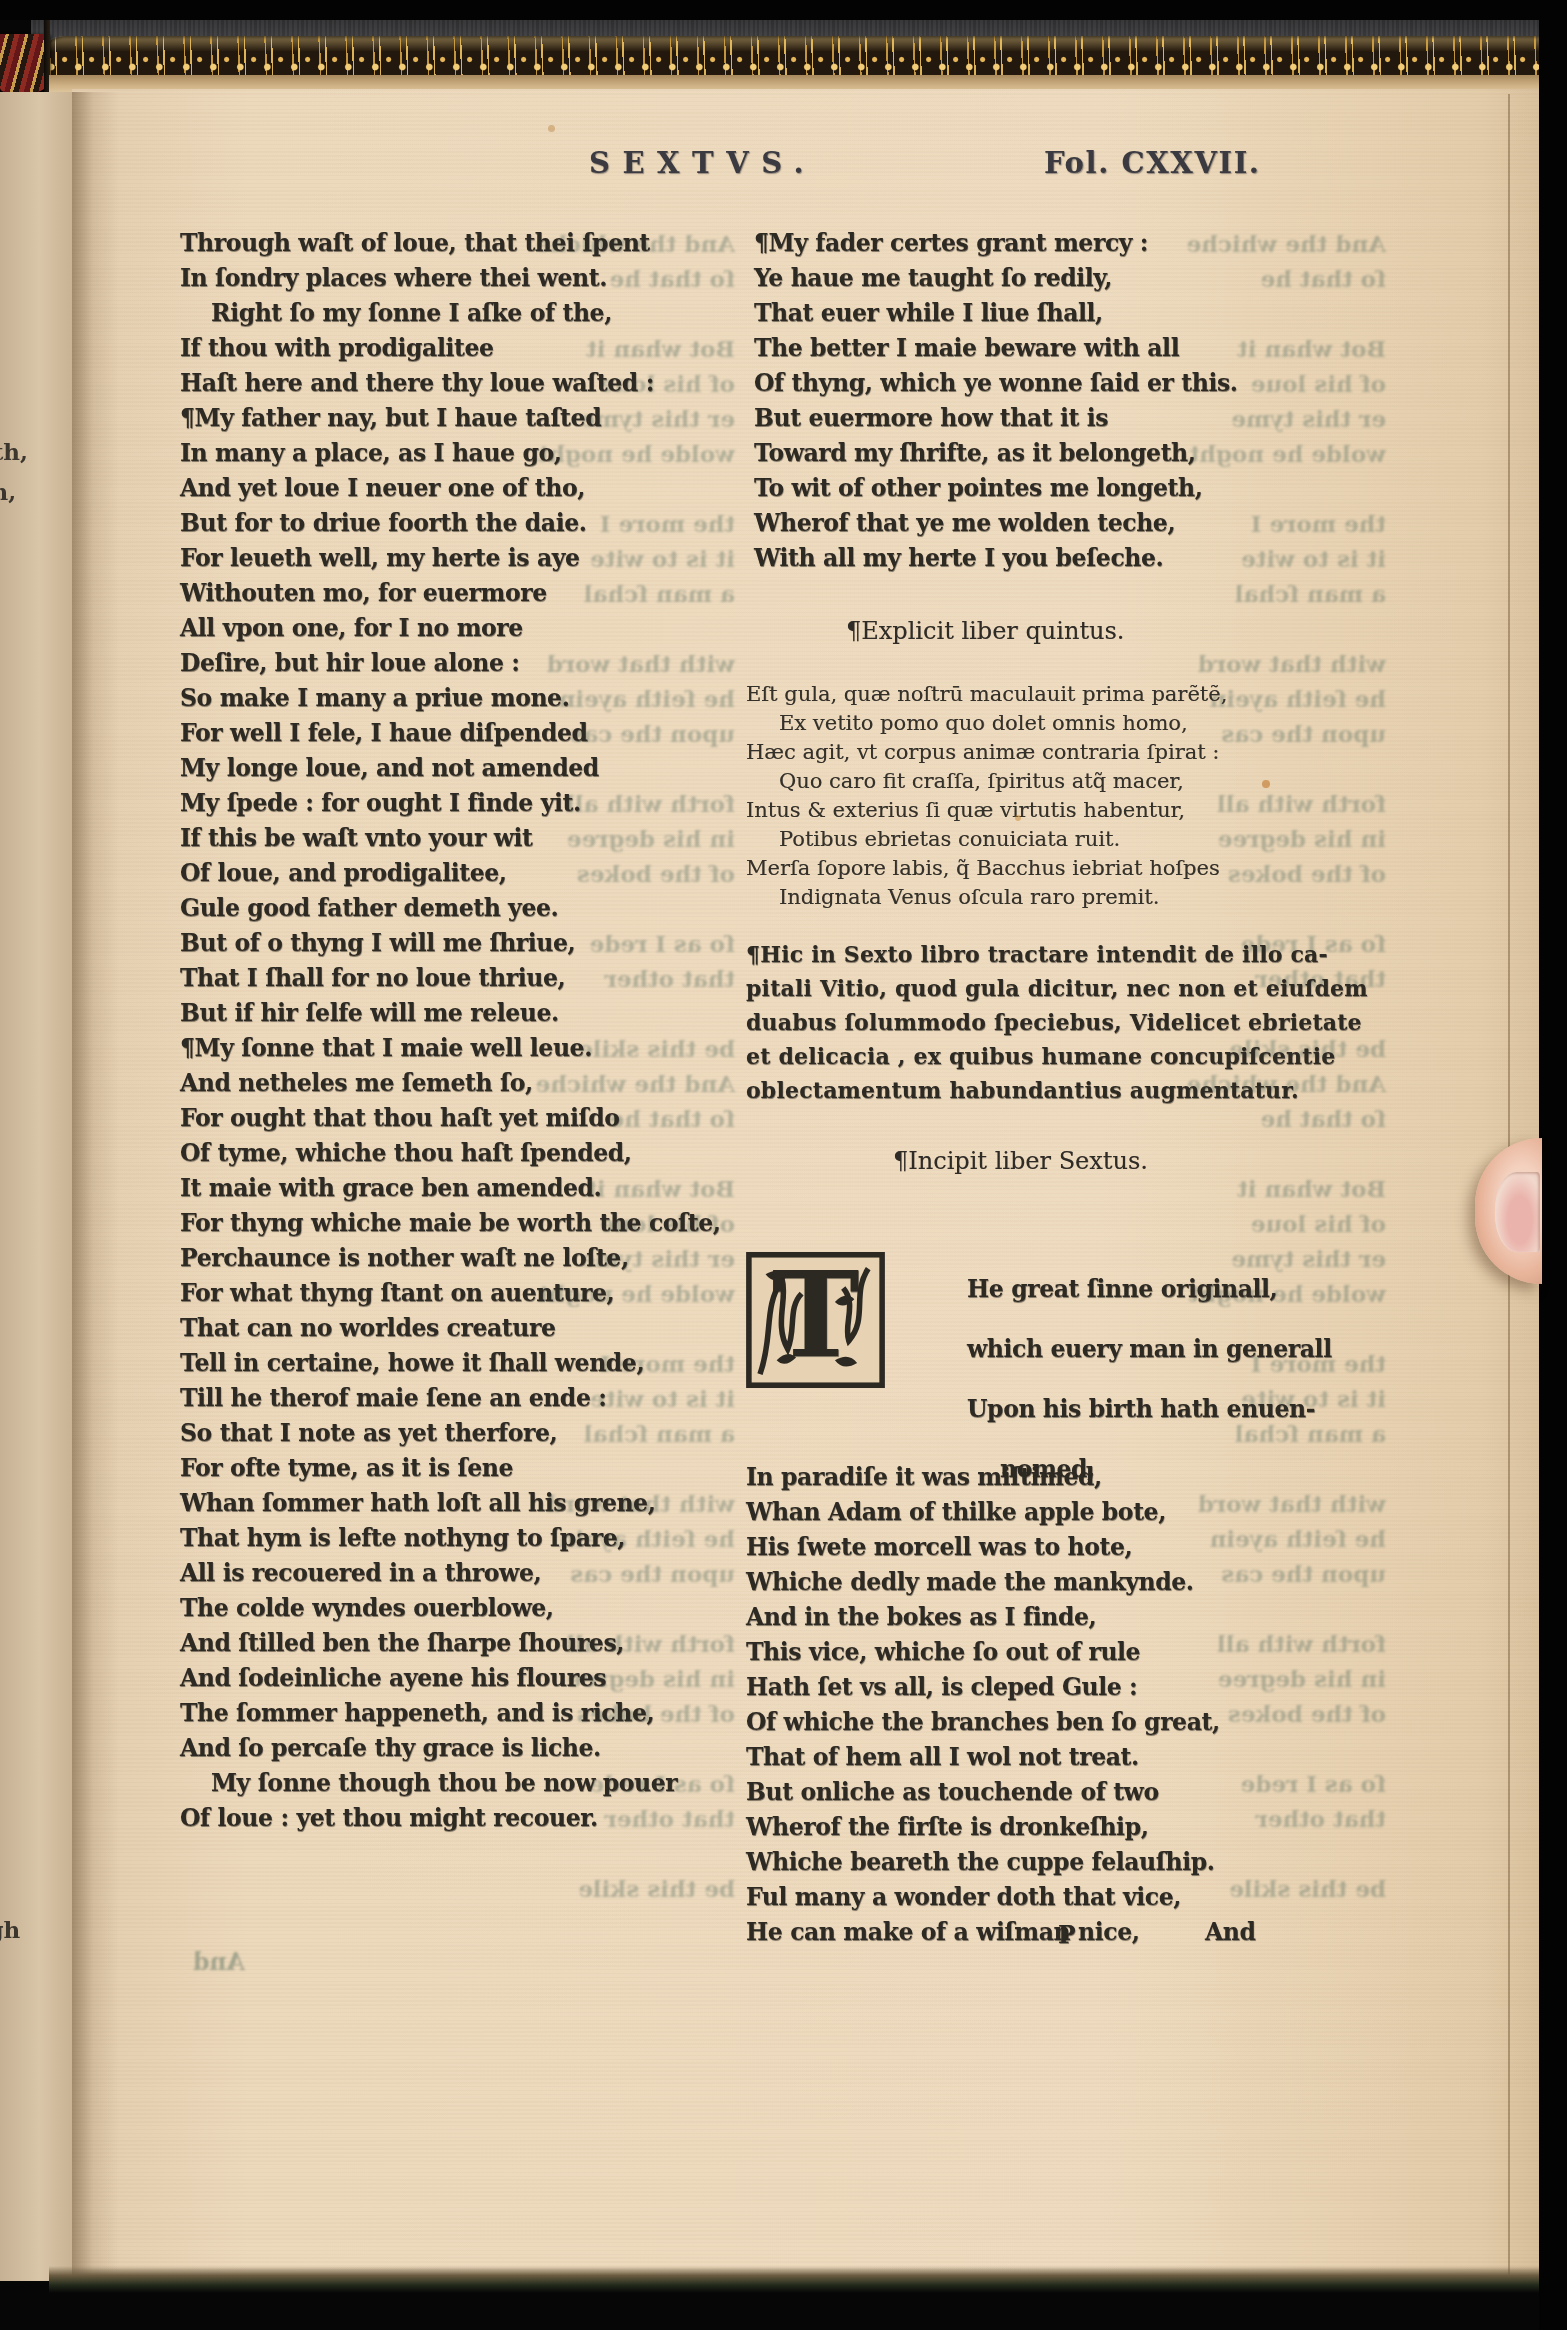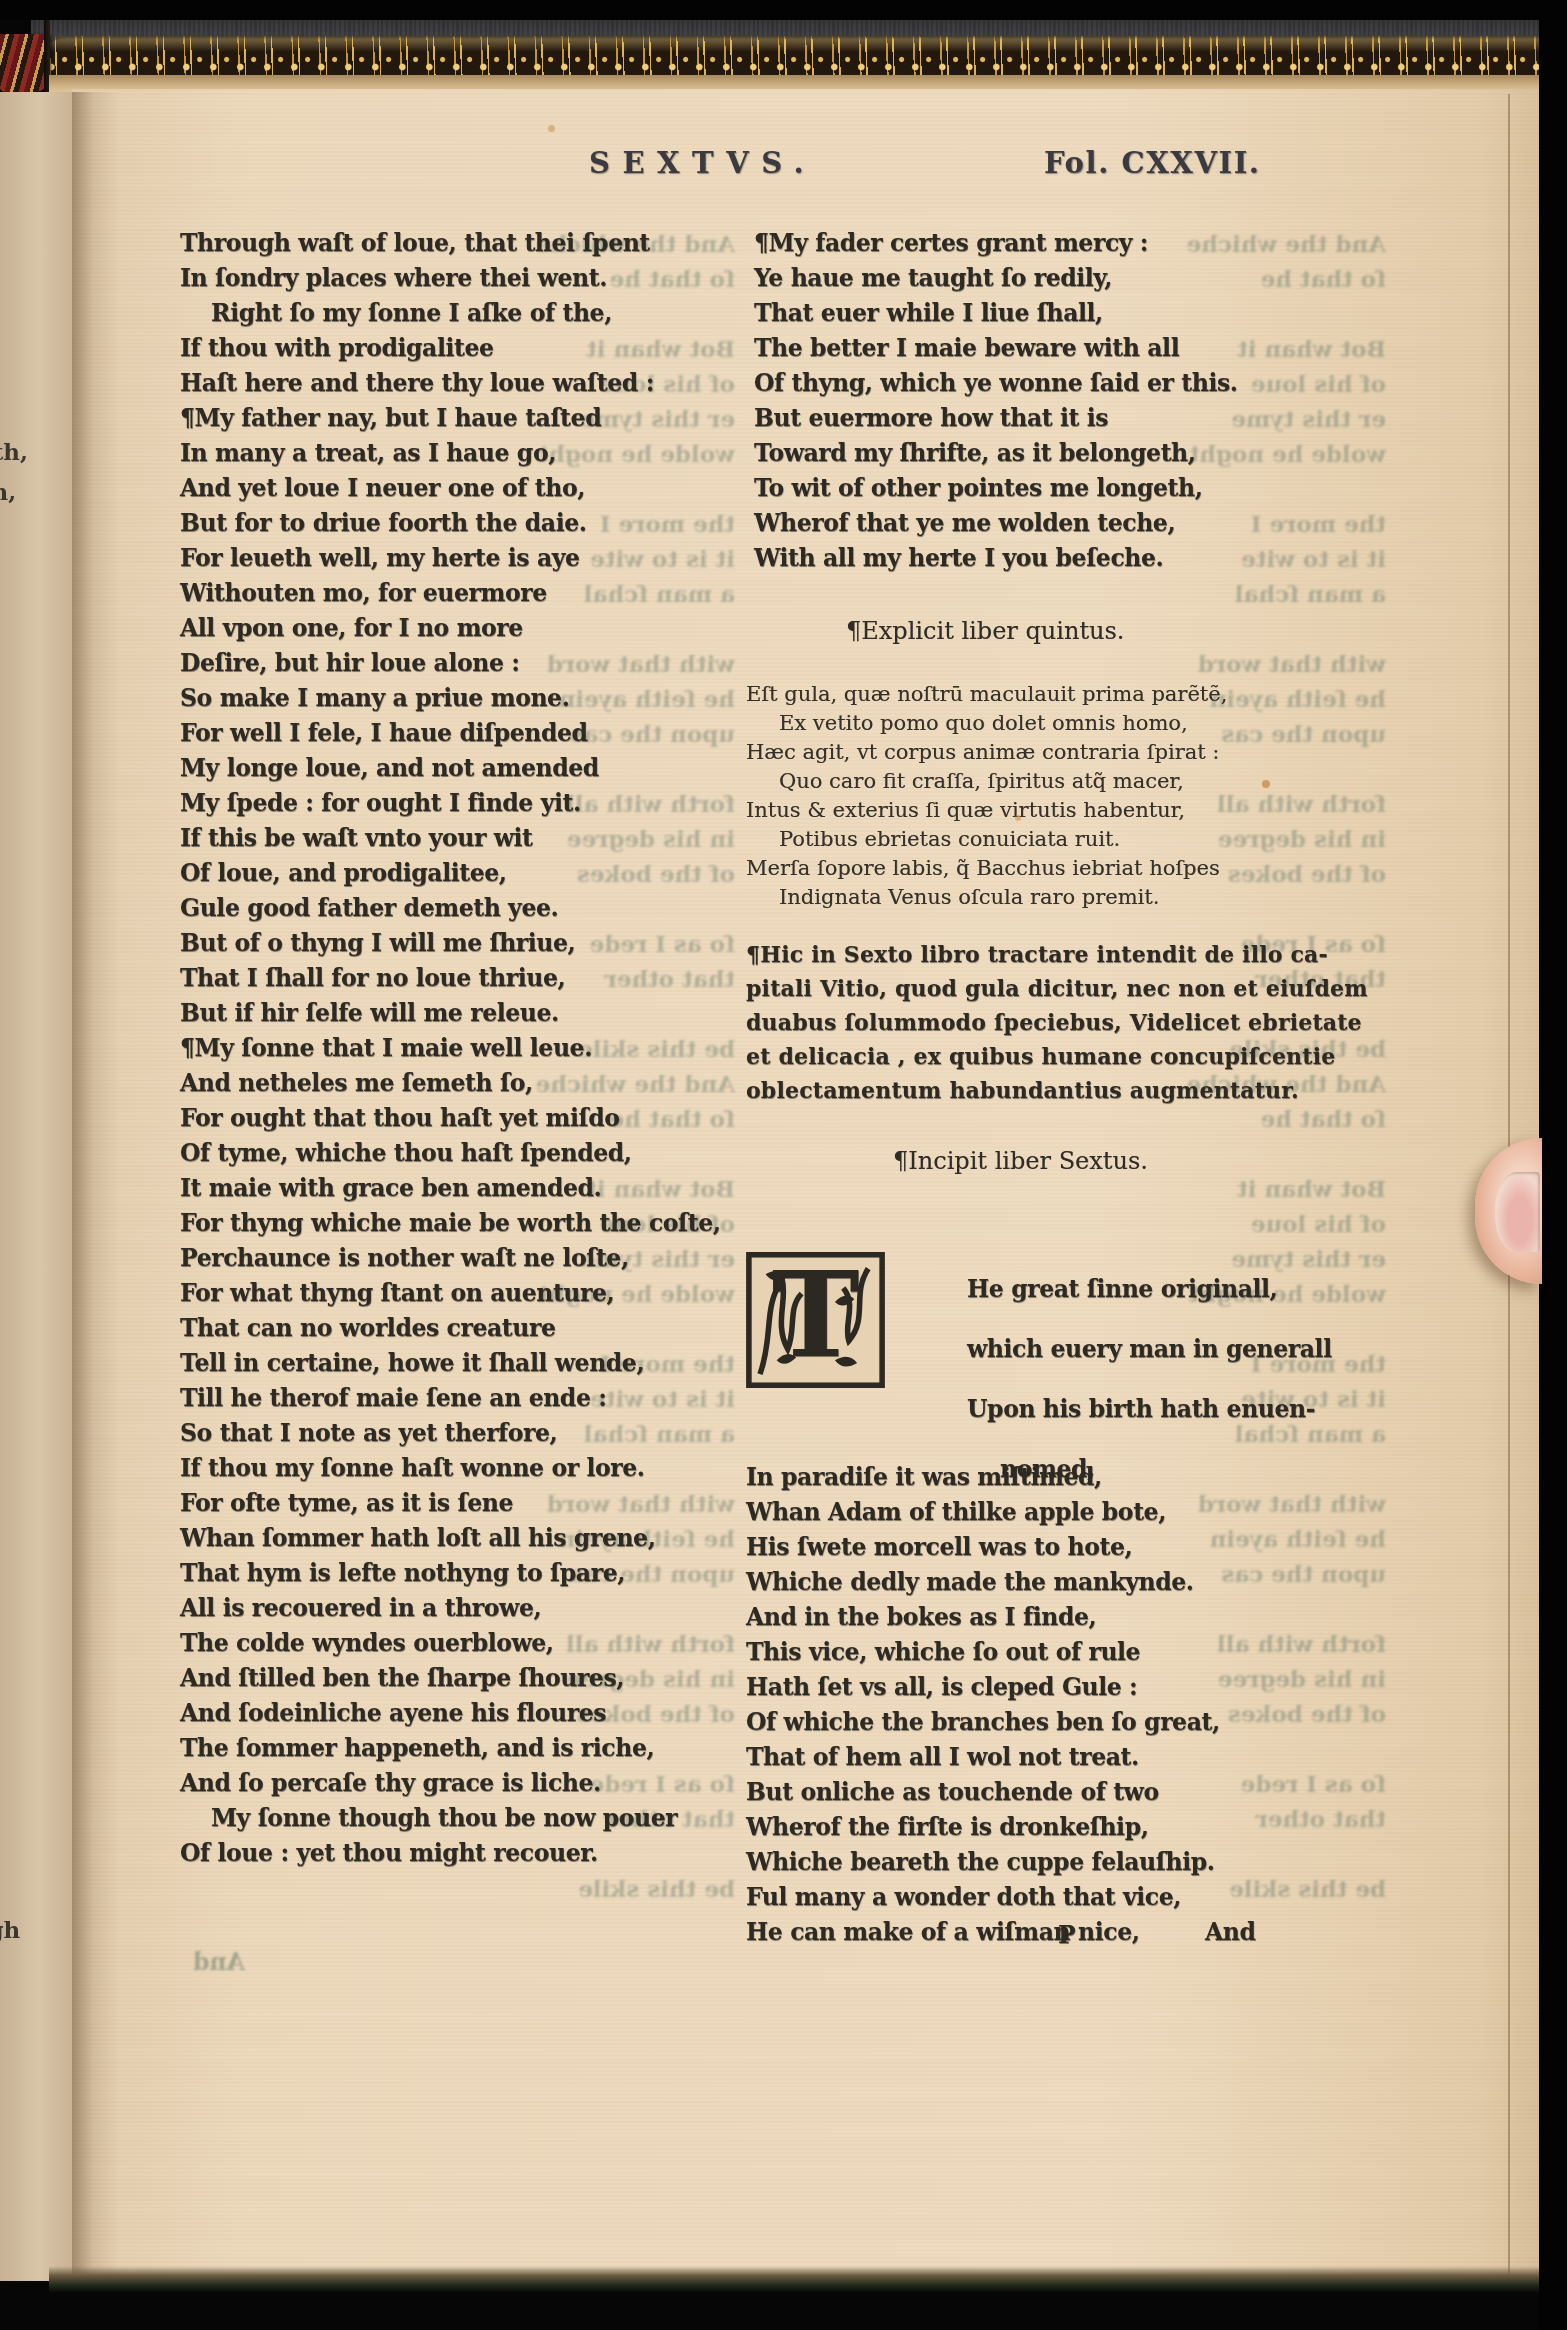--- a/index.html
+++ b/index.html
@@ -208,21 +208,21 @@
   <div class="header-type" style="left:589px;top:146px;letter-spacing:12.5px;">SEXTVS.</div>
   <div class="header-type" style="left:1044px;top:146px;letter-spacing:1.6px;">Fol. CXXVII.</div>
 
   <div class="col bl" style="left:180px;top:226px;">
       <div>Through waſt of loue, that thei ſpent</div>
       <div>In ſondry places where thei went.</div>
       <div class="ind">Right ſo my ſonne I aſke of the,</div>
       <div>If thou with prodigalitee</div>
       <div>Haſt here and there thy loue waſted :</div>
       <div>¶My father nay, but I haue taſted</div>
-      <div>In many a treat, as I haue go,</div>
+      <div>In many a place, as I haue go,</div>
       <div>And yet loue I neuer one of tho,</div>
       <div>But for to driue foorth the daie.</div>
       <div>For leueth well, my herte is aye</div>
       <div>Withouten mo, for euermore</div>
       <div>All vpon one, for I no more</div>
       <div>Deſire, but hir loue alone :</div>
       <div>So make I many a priue mone.</div>
       <div>For well I fele, I haue diſpended</div>
       <div>My longe loue, and not amended</div>
       <div>My ſpede : for ought I finde yit.</div>
@@ -237,21 +237,20 @@
       <div>For ought that thou haſt yet miſdo</div>
       <div>Of tyme, whiche thou haſt ſpended,</div>
       <div>It maie with grace ben amended.</div>
       <div>For thyng whiche maie be worth the coſte,</div>
       <div>Perchaunce is nother waſt ne loſte,</div>
       <div>For what thyng ſtant on auenture,</div>
       <div>That can no worldes creature</div>
       <div>Tell in certaine, howe it ſhall wende,</div>
       <div>Till he therof maie ſene an ende :</div>
       <div>So that I note as yet therfore,</div>
-      <div>If thou my ſonne haſt wonne or lore.</div>
       <div>For ofte tyme, as it is ſene</div>
       <div>Whan ſommer hath loſt all his grene,</div>
       <div>That hym is lefte nothyng to ſpare,</div>
       <div>All is recouered in a throwe,</div>
       <div>The colde wyndes ouerblowe,</div>
       <div>And ſtilled ben the ſharpe ſhoures,</div>
       <div>And ſodeinliche ayene his floures</div>
       <div>The ſommer happeneth, and is riche,</div>
       <div>And ſo percaſe thy grace is liche.</div>
       <div class="ind">My ſonne though thou be now pouer</div>

